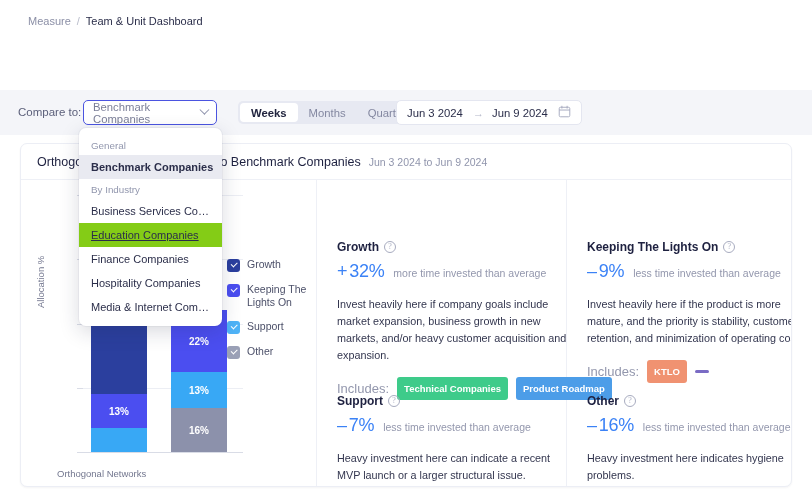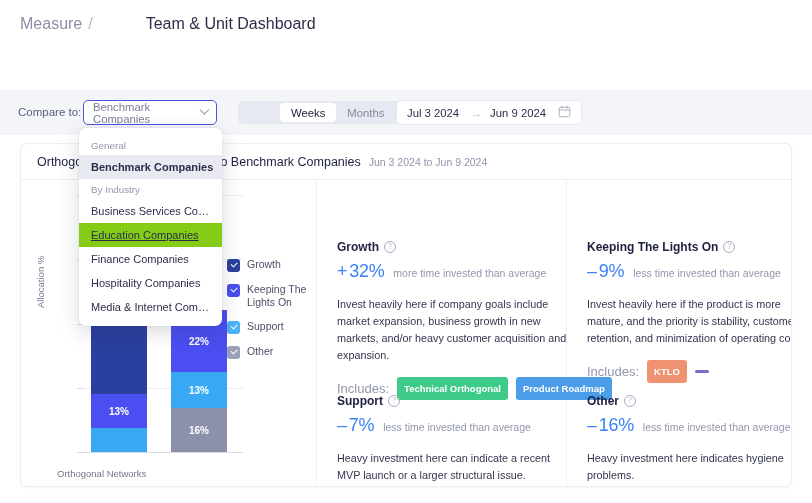--- a/index.html
+++ b/index.html
@@ -11,27 +11,27 @@
     overflow: hidden;
   }
   .page { position: relative; width: 812px; height: 503px; }
 
   
   .top-header {
     position: absolute; left: 0; top: 0; width: 812px; height: 90px;
     background: #ffffff;
   }
   .breadcrumb {
-    position: absolute; left: 20px; top: 15px;
-    font-size: 16px; display: flex; align-items: center; gap: 6px;
+    position: absolute; left: 28px; top: 15px;
+    font-size: 11px; display: flex; align-items: center; gap: 6px;
     white-space: nowrap;
   }
   .bc-muted { color: #8b8fa6; }
   .bc-sep { color: #b9bcca; }
-  .bc-current { color: #2b2e4a; font-weight: 400; margin-left: 47px; }
+  .bc-current { color: #2b2e4a; font-weight: 400; }
 
   .company-select {
     position: absolute; left: 20px; top: 36px;
     width: 143px; height: 39px;
     border: 1px solid #e2e4ee; border-radius: 6px;
     background: #fff;
     display: flex; align-items: center; padding: 0 12px;
     cursor: pointer;
   }
   .company-select .label {
@@ -68,21 +68,21 @@
   .seg-group {
     position: absolute; left: 238px; top: 101px;
     height: 23px; background: #e7e9f2; border-radius: 5px;
     display: flex; align-items: center; padding: 2px;
   }
   .seg {
     height: 19px; padding: 0 11px; border-radius: 4px;
     display: flex; align-items: center;
     font-size: 11.3px; color: #8488a1; cursor: pointer;
   }
-  .seg.active { background: #fff; color: #22253f; font-weight: normal; margin-left: 40px; }
+  .seg.active { background: #fff; color: #22253f; font-weight: bold; }
 
   .date-range {
     position: absolute; left: 396px; top: 100px;
     width: 186px; height: 25px;
     background: #fff; border: 1px solid #e4e6f0; border-radius: 5px;
     display: flex; align-items: center; padding: 0 10px;
     font-size: 11.3px; color: #2b2e4a; cursor: pointer;
   }
   .date-arrow { color: #b2b6c8; margin: 0 8px 0 auto; font-size: 11px; }
   .cal-icon { margin-left: auto; }
@@ -236,21 +236,21 @@
     <span class="chev2"></span>
   </div>
 
   <div class="seg-group">
     <div class="seg active">Weeks</div>
     <div class="seg">Months</div>
     <div class="seg">Quarters</div>
   </div>
 
   <div class="date-range">
-    <span>Jul 3 2024</span>
+    <span>Jun 3 2024</span>
     <span class="date-arrow">→</span>
     <span>Jun 9 2024</span>
     <span class="cal-icon">
       <svg width="13" height="13" viewBox="0 0 16 16" fill="none">
         <rect x="1.5" y="2.8" width="13" height="11.7" rx="1.6" stroke="#a8acc0" stroke-width="1.2"></rect>
         <path d="M1.5 6.2h13" stroke="#a8acc0" stroke-width="1.2"></path>
         <path d="M4.8 1.5v2.4M11.2 1.5v2.4" stroke="#a8acc0" stroke-width="1.2" stroke-linecap="round"></path>
       </svg>
     </span>
   </div>
@@ -319,21 +319,21 @@
           <span class="q-title">Growth</span>
           <span class="help-icon">?</span>
         </div>
         <div class="q-stat">
           <span class="q-num"><span class="sign">+</span><span>32%</span></span>
           <span class="q-cmp">more time invested than average</span>
         </div>
         <div class="q-desc">Invest heavily here if company goals include market expansion, business growth in new markets, and/or heavy customer acquisition and expansion.</div>
         <div class="includes-row">
           <span class="includes-label">Includes:</span>
-          <span class="tag" style="background:#3ecb8a;">Technical Orthogonal</span>
+          <span class="tag" style="background:#3ecb8a;">Technical Companies</span>
           <span class="tag" style="background:#4c9de8;">Product Roadmap</span>
         </div>
       </div>
 
       <div class="quad" style="left:566px; top:60px;">
         <div class="q-title-row">
           <span class="q-title">Keeping The Lights On</span>
           <span class="help-icon">?</span>
         </div>
         <div class="q-stat">

